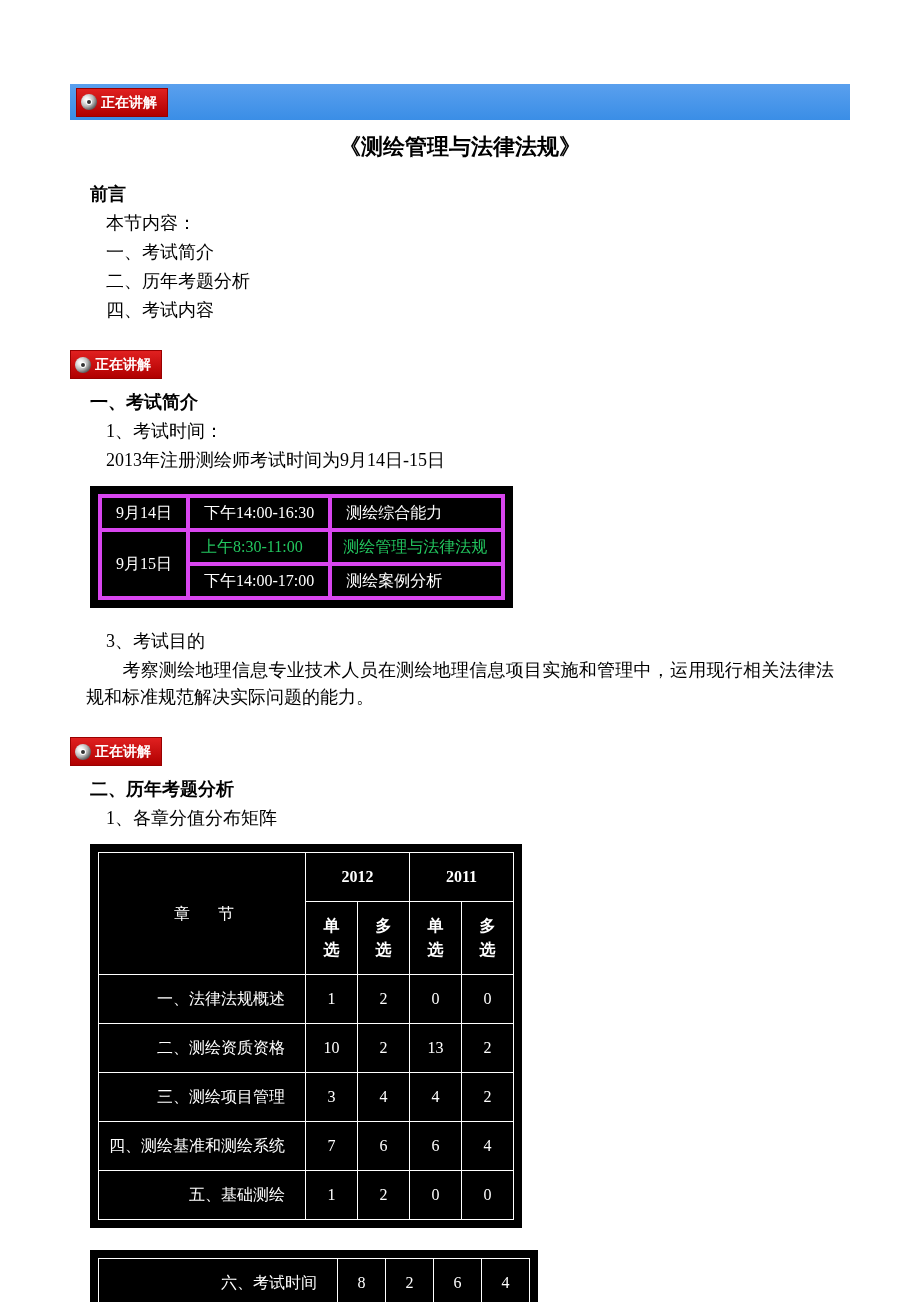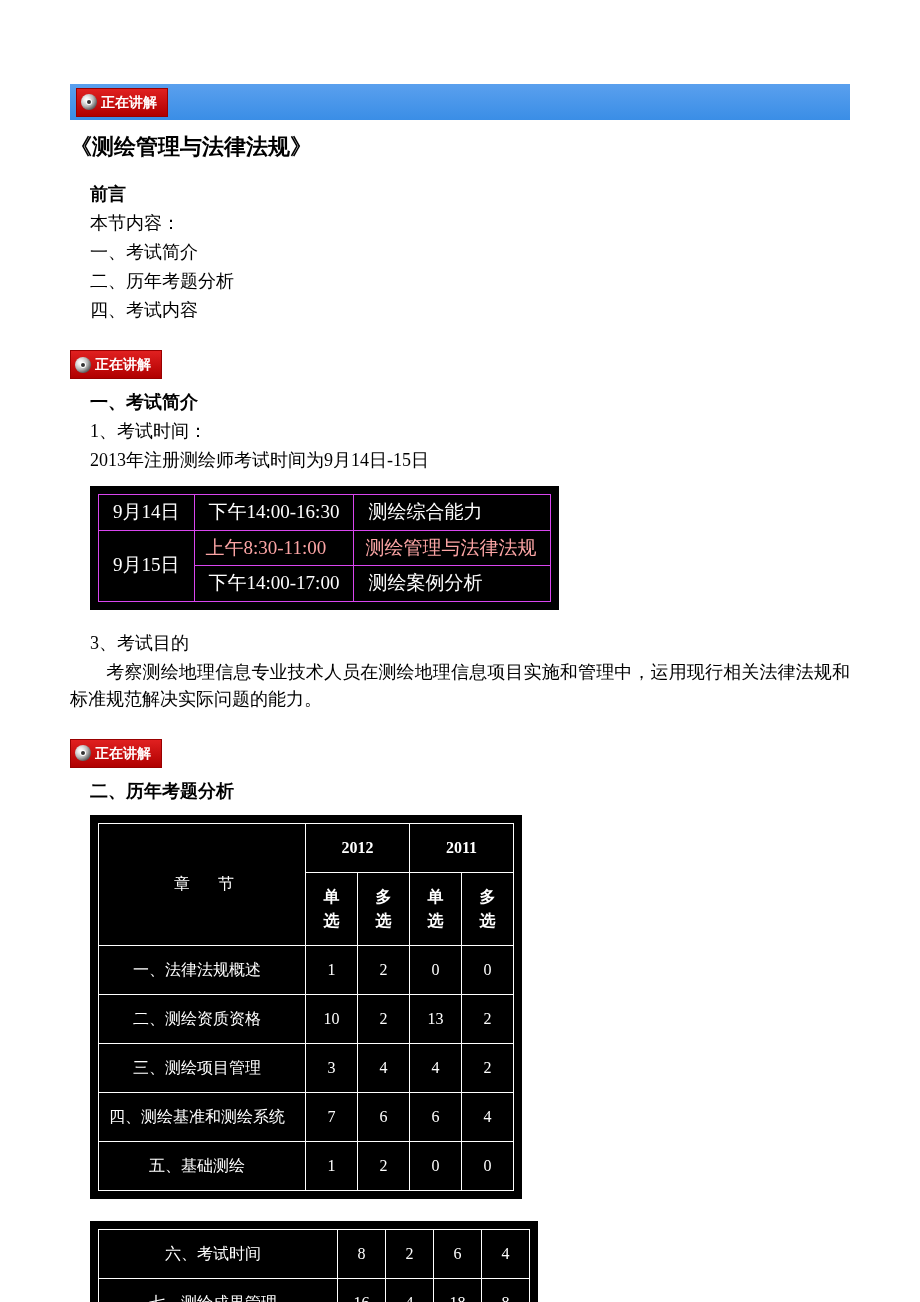--- a/index.html
+++ b/index.html
@@ -57,53 +57,54 @@
     content: "";
     position: absolute;
     top: 50%; left: 50%;
     width: 4px; height: 4px;
     margin: -2px 0 0 -2px;
     background: #333;
     border-radius: 50%;
     box-shadow: 0 0 0 1px #fff;
   }
   h1.title {
+    text-align: center;
     font-size: 22px;
     font-weight: bold;
     font-family: "SimSun","宋体",serif;
     margin: 10px 0 18px 0;
   }
   .indent { padding-left: 20px; }
   .section-head {
     font-weight: bold;
     margin-top: 0;
   }
-  .para { margin: 2px 0; }
+  .para { margin: 2px 16px; }
   .para-just { text-align: justify; }
   .pad-top { margin-top: 10px; }
 
   
   .sched-wrap {
     background: #000;
     display: inline-block;
     padding: 8px;
     margin: 10px 0 10px 20px;
   }
   table.sched {
     border-collapse: collapse;
   }
   table.sched td {
-    border: 1px solid #d946ef;
+    border: 4px solid #d946ef;
     color: #fff;
     background: #000;
     padding: 3px 14px;
-    font-size: 19px;
+    font-size: 16px;
     white-space: nowrap;
   }
-  table.sched td.hl { color: #fca5a5; padding-left: 11px; }
+  table.sched td.hl { color: #22c55e; padding-left: 11px; }
 
   
   .score-wrap {
     background: #000;
     display: inline-block;
     padding: 8px 8px;
     margin: 10px 0 4px 20px;
   }
   table.score {
     border-collapse: collapse;
@@ -113,21 +114,21 @@
     border: 1px solid #fff;
     padding: 12px 10px;
     font-size: 16px;
     text-align: center;
     background: #000;
     color: #fff;
     font-weight: normal;
   }
   table.score th { font-weight: bold; }
   table.score .rowlabel {
-    text-align: center;
+    text-align: right;
     white-space: nowrap;
     padding-right: 20px;
   }
   table.score .chap-head {
     font-weight: normal;
     letter-spacing: 12px;
     padding-left: 26px;
   }
   .col-num { width: 52px; margin-top: 28px; }
   .col-num-wide { width: 48px; }
@@ -196,20 +197,21 @@
 <div class="para para-just">　　考察测绘地理信息专业技术人员在测绘地理信息项目实施和管理中，运用现行相关法律法规和标准规范解决实际问题的能力。</div>
 
 
 <span class="badge-red-standalone">
   <span class="disc-icon"></span>
   <span>正在讲解</span>
 </span>
 
 <div class="indent">
   <div class="section-head">二、历年考题分析</div>
+  <div class="para">1、各章分值分布矩阵</div>
 </div>
 
 
 <div class="score-wrap">
   <table class="score">
     <tbody>
         <tr>
       <th rowspan="2" class="first-col chap-head">章 节</th>
       <th colspan="2">2012</th>
       <th colspan="2">2011</th>

